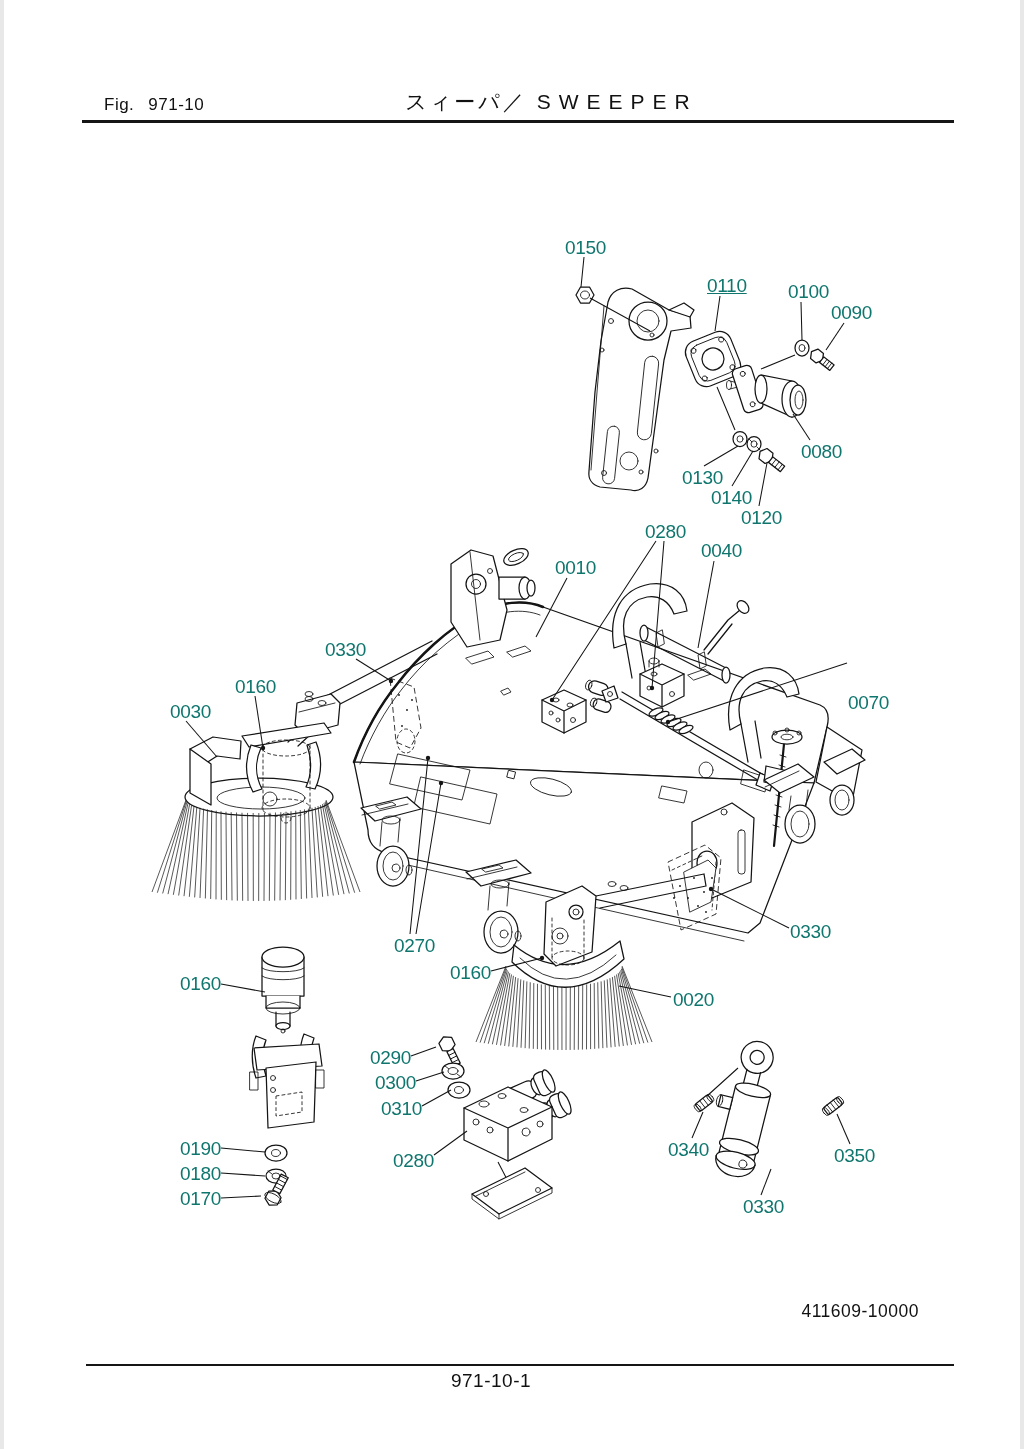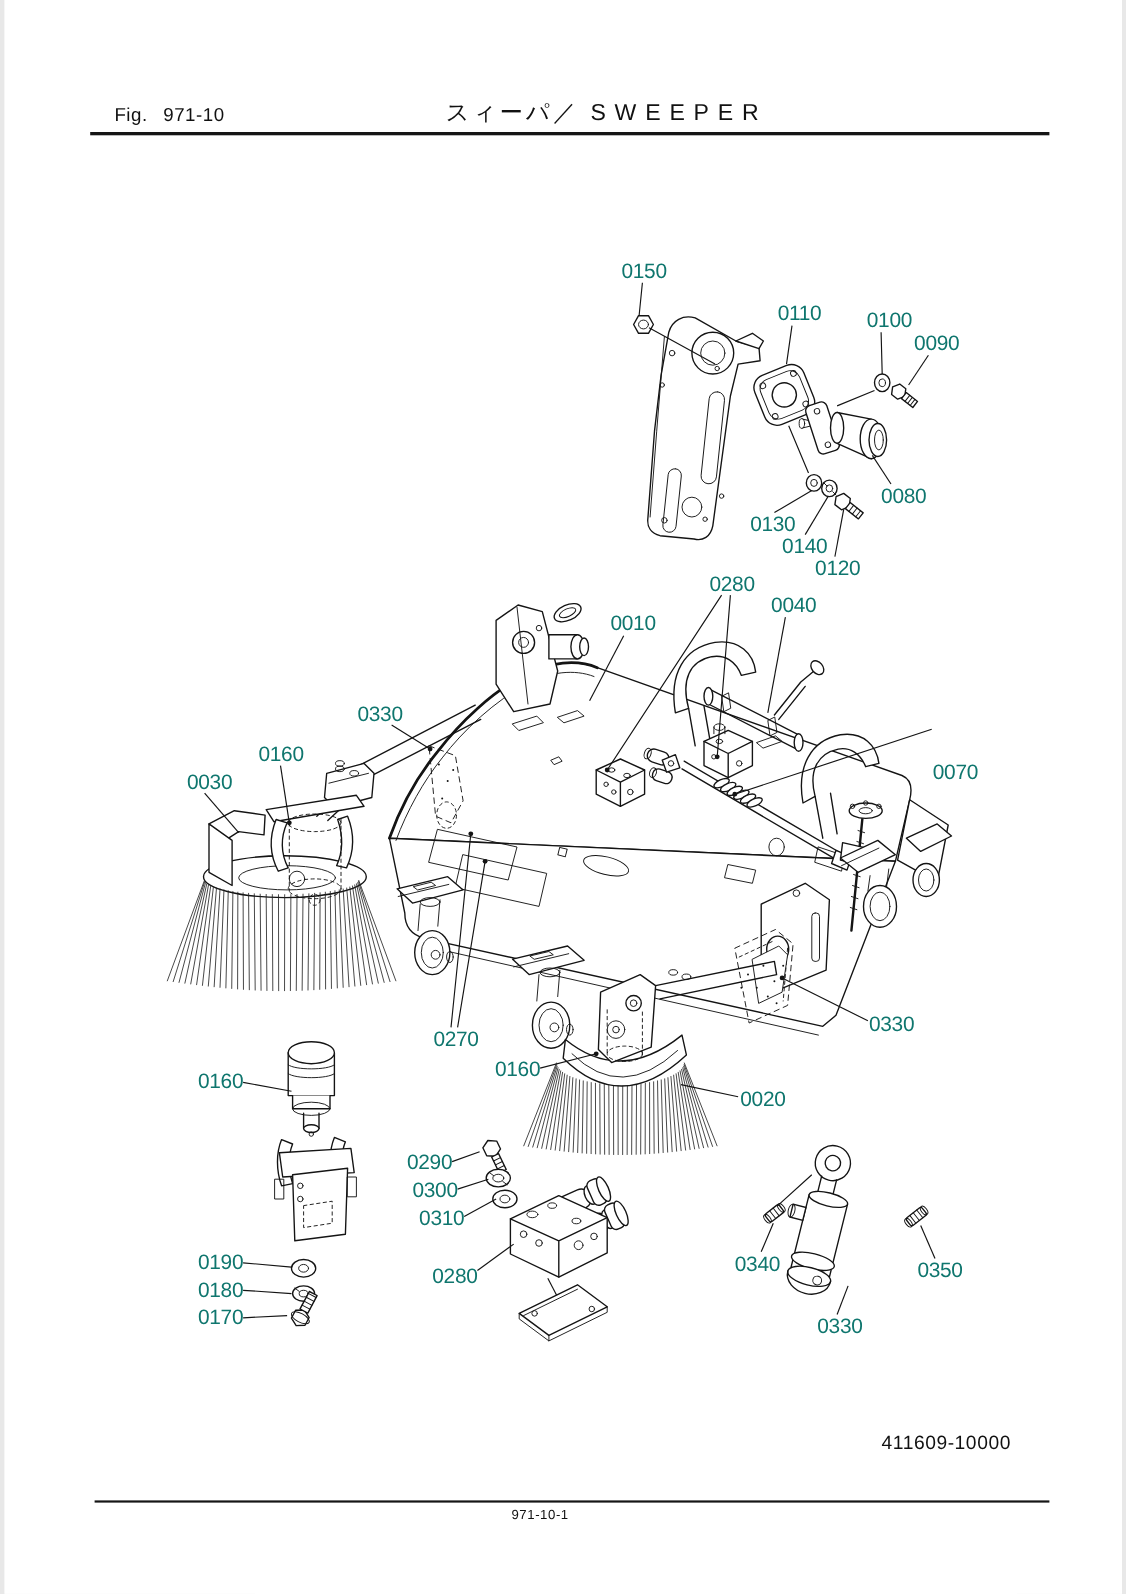--- a/index.html
+++ b/index.html
@@ -7,21 +7,21 @@
         font-family:"Liberation Sans",sans-serif;color:#111;overflow:hidden;}
   .rule{position:absolute;background:#151515;}
   .fig-head{position:absolute;left:100px;top:95px;font-size:17px;letter-spacing:.5px;white-space:nowrap;}
   .fig-head .num{margin-left:14px;}
   .title{position:absolute;left:540px;top:88px;transform:translateX(-50%);font-size:21px;white-space:nowrap;}
   .title .jp{letter-spacing:3px;margin-left:15px;}
   .title .en{letter-spacing:8px;margin-left:10px;}
   .callout{position:absolute;font-size:19px;letter-spacing:-0.3px;white-space:nowrap;
            font-family:"Liberation Sans",sans-serif;color:#0f766e;}
   .doc-number{position:absolute;left:915px;top:1301px;transform:translateX(-100%);font-size:17.5px;letter-spacing:.5px;white-space:nowrap;}
-  .page-number{position:absolute;left:487px;top:1370px;transform:translateX(-50%);font-size:12px;letter-spacing:.5px;white-space:nowrap;}
+  .page-number{position:absolute;left:487px;top:1370px;transform:translateX(-50%);font-size:19px;letter-spacing:.5px;white-space:nowrap;}
   svg.art{position:absolute;left:0;top:0;}
   svg.art *{vector-effect:none;}
   .ln{stroke:#141414;fill:none;stroke-width:1.25;stroke-linecap:round;stroke-linejoin:round;}
   .w{fill:#ffffff;}
   .thin{stroke-width:.85;}
   .thick{stroke-width:2.5;}
   .dash{stroke-dasharray:5 4;}
   .dash2{stroke-dasharray:3 3;}
   .leader{stroke:#141414;fill:none;stroke-width:1.05;}
   .dot{fill:#141414;stroke:none;}
@@ -547,21 +547,21 @@
       <circle class="dot" cx="424" cy="758" r="2.2"></circle>
       <circle class="dot" cx="437" cy="783" r="2.2"></circle>
       <circle class="dot" cx="538" cy="958" r="2.2"></circle>
       <circle class="dot" cx="548" cy="700" r="2.2"></circle>
       <circle class="dot" cx="648" cy="688" r="2.2"></circle>
       <circle class="dot" cx="707" cy="889" r="2.2"></circle>
     </g>
   </svg>
 
   <div class="callout" style="left:561px;top:237px;">0150</div>
-  <div class="callout" style="left:703px;top:275px;">0110</div>
+  <div class="callout" style="left:703px;top:275px;text-decoration:underline;">0110</div>
   <div class="callout" style="left:784px;top:281px;">0100</div>
   <div class="callout" style="left:827px;top:302px;">0090</div>
   <div class="callout" style="left:797px;top:441px;">0080</div>
   <div class="callout" style="left:678px;top:467px;">0130</div>
   <div class="callout" style="left:707px;top:487px;">0140</div>
   <div class="callout" style="left:737px;top:507px;">0120</div>
   <div class="callout" style="left:641px;top:521px;">0280</div>
   <div class="callout" style="left:697px;top:540px;">0040</div>
   <div class="callout" style="left:551px;top:557px;">0010</div>
   <div class="callout" style="left:321px;top:639px;">0330</div>

